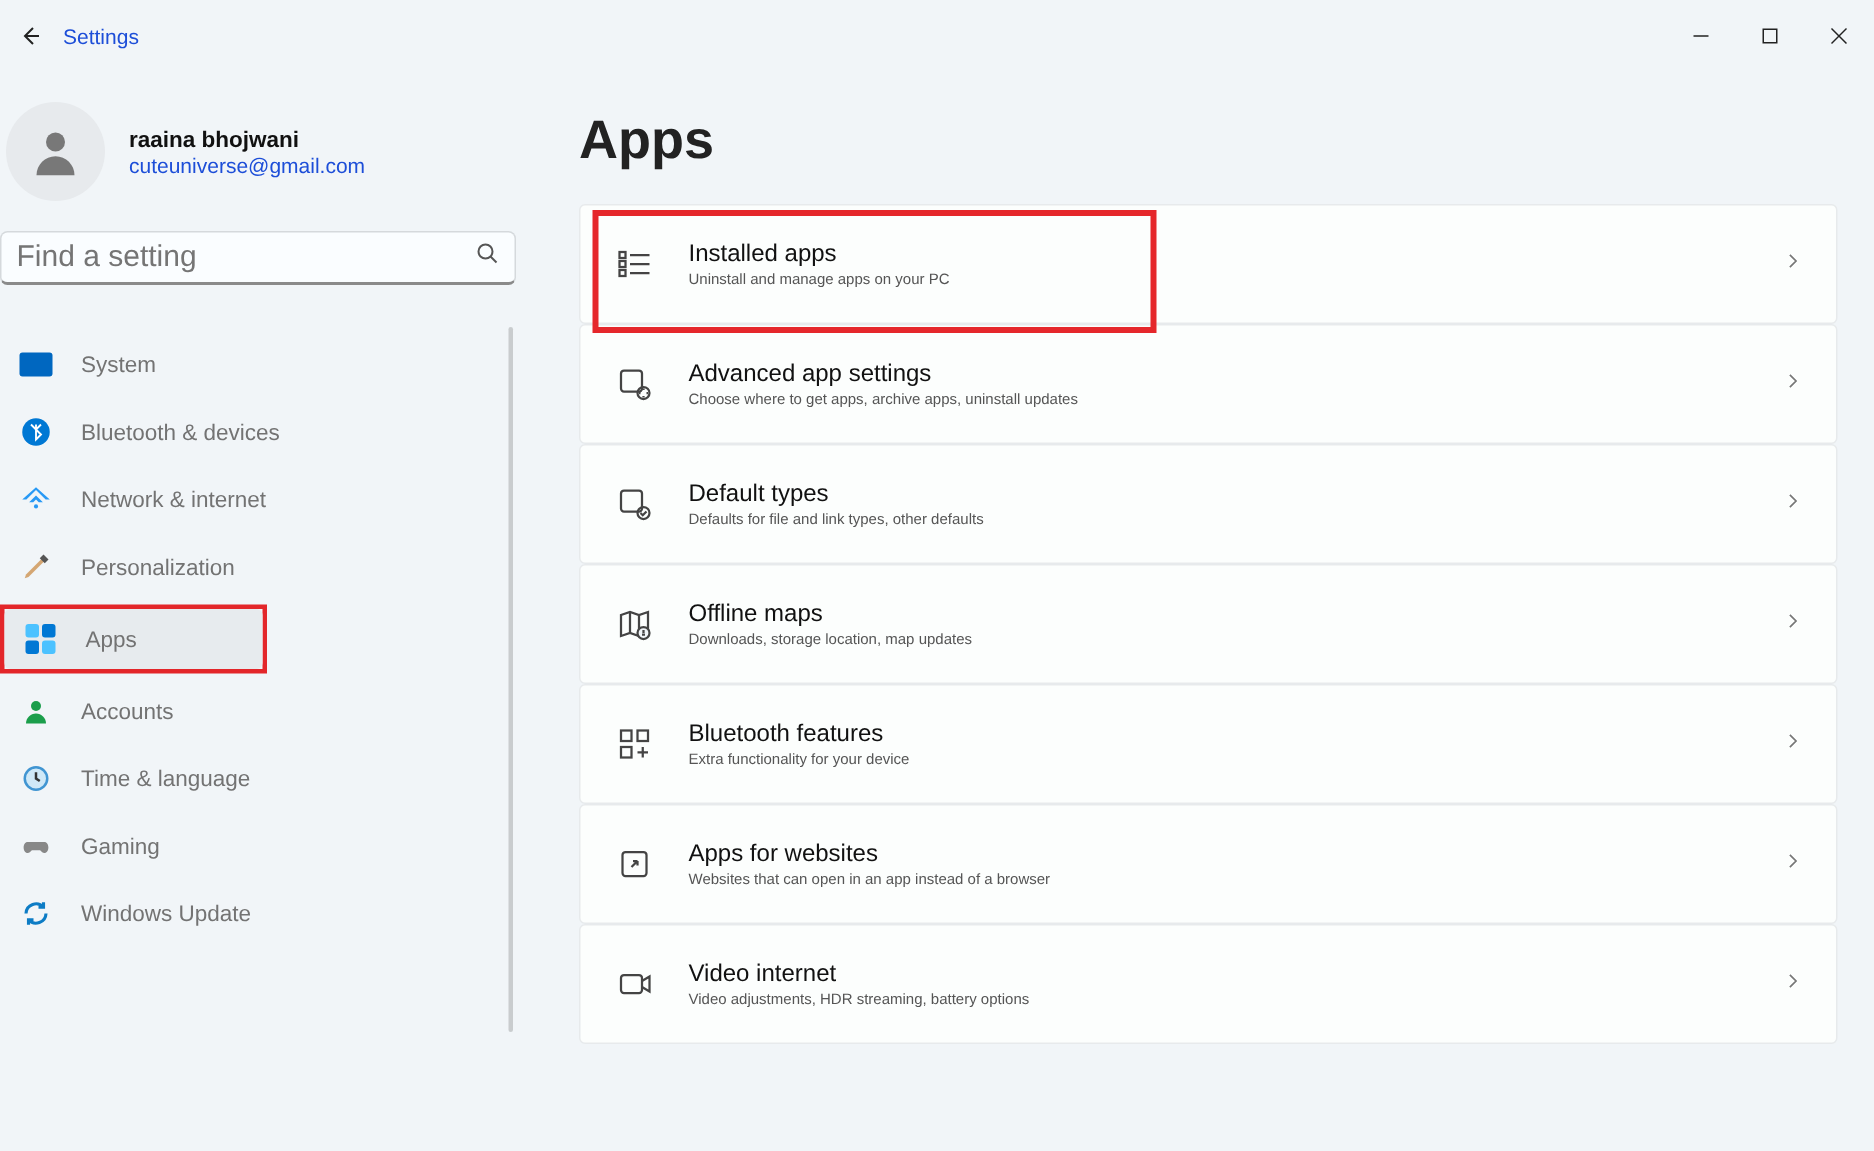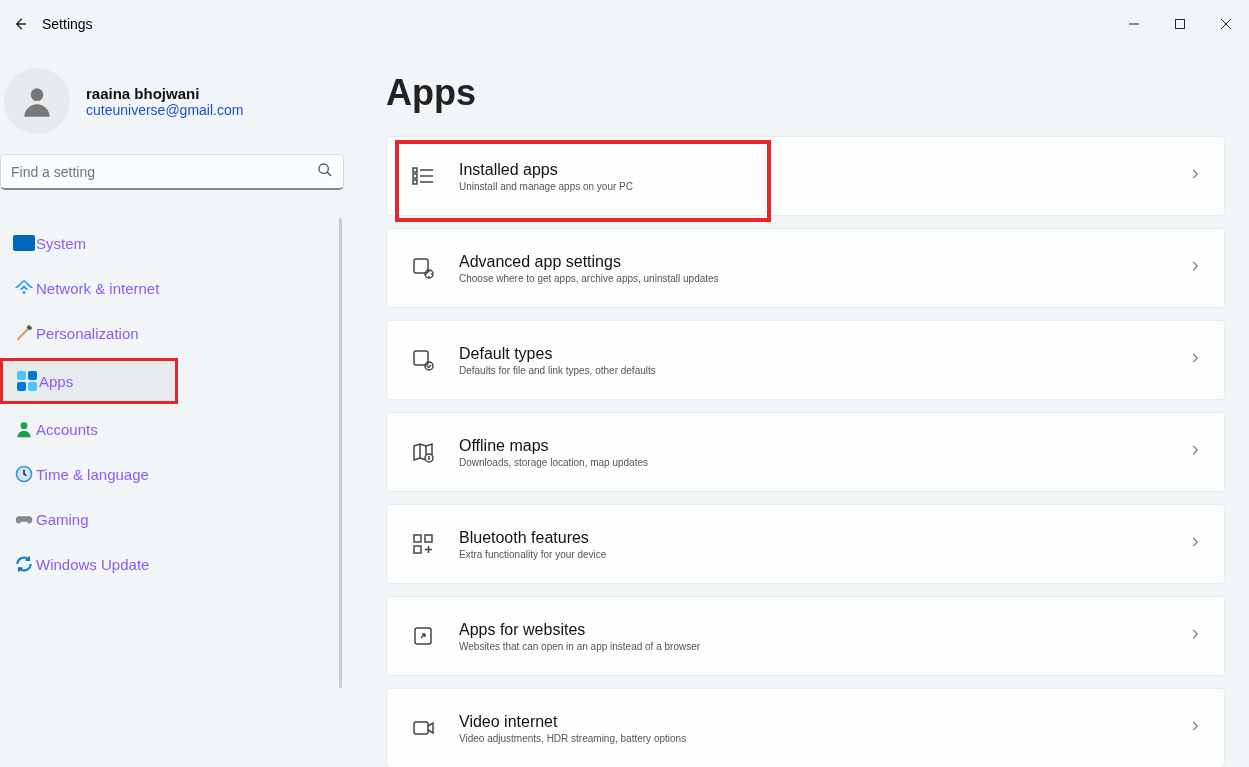--- a/index.html
+++ b/index.html
@@ -1,40 +1,40 @@
 <!DOCTYPE html>
 <html><head>
   <meta charset="utf-8">
   <style>
     * { margin: 0; padding: 0; box-sizing: border-box; font-family: "Segoe UI", sans-serif; }
     body { background: #f1f5f8; width: 1249px; height: 767px; overflow: hidden; display: flex; flex-direction: column; }
 
     .titlebar { display: flex; align-items: center; height: 48px; padding: 0 0 0 8px; }
     .back { width: 24px; height: 24px; display: flex; align-items: center; justify-content: center; cursor: pointer; margin-right: 10px; }
-    .app-title { font-size: 14px; color: #000000; }
+    .app-title { font-size: 14px; color: #1d4ed8; }
     .win-controls { margin-left: auto; display: flex; }
     .win-btn { width: 46px; height: 32px; display: flex; align-items: center; justify-content: center; cursor: pointer; }
     .win-btn svg { stroke: #222; }
 
     .body-layout { flex: 1; display: flex; min-height: 0; }
 
     .sidebar { width: 348px; display: flex; flex-direction: column; padding: 20px 0 0 0; }
     .user-row { display: flex; align-items: center; gap: 16px; padding: 0 0 20px 0; margin-left: 4px; }
     .avatar { width: 66px; height: 66px; border-radius: 50%; background: #e7eaed; display: flex; align-items: center; justify-content: center; }
     .avatar svg { fill: #787878; }
     .user-name { font-size: 15px; font-weight: 600; color: #111; }
     .user-email { font-size: 14px; color: #1d4ed8; }
 
     .search-wrap { padding: 0 0 18px 0; }
     .search { display: flex; align-items: center; width: 344px; height: 36px; background: #fafdff; border: 1px solid #d5d9dc; border-radius: 5px; padding: 0 10px; border-bottom: 2px solid #8a8a8a; }
-    .search input { flex: 1; border: none; outline: none; background: transparent; font-size: 14px; color: #be185d; }
+    .search input { flex: 1; border: none; outline: none; background: transparent; font-size: 20px; color: #be185d; }
 
     .nav { flex: 1; overflow: hidden; position: relative; padding-top: 10px; }
     .nav::after { content: ""; position: absolute; right: 6px; top: 10px; width: 3px; height: 470px; background: #c9ccce; border-radius: 2px; }
-    .nav-item { display: flex; align-items: center; height: 40px; padding: 0 0 0 12px; font-size: 15px; color: #8b5cf6; cursor: pointer; border-radius: 4px; margin: 5px 12px 5px 0; }
+    .nav-item { display: flex; align-items: center; gap: 18px; height: 40px; padding: 0 0 0 12px; font-size: 15px; color: #737373; cursor: pointer; border-radius: 4px; margin: 5px 12px 5px 0; }
     .nav-item.active { background: #e7ebee; }
     .nav-icon { width: 24px; height: 24px; display: flex; align-items: center; justify-content: center; }
     .icon-system { width: 22px; height: 16px; background: #0067c0; border-radius: 2px; }
     .icon-bt { font-size: 20px; }
     .icon-net { font-size: 18px; color: #2899f5; }
     .icon-pers { font-size: 18px; }
     .icon-apps { width: 20px; height: 20px; display: grid; grid-template-columns: 1fr 1fr; grid-template-rows: 1fr 1fr; gap: 2px; }
     .icon-apps div { border-radius: 2px; }
     .icon-apps div:nth-child(1){background:#4cc2ff;} .icon-apps div:nth-child(2){background:#0178d4;}
     .icon-apps div:nth-child(3){background:#0178d4;} .icon-apps div:nth-child(4){background:#4cc2ff;}
@@ -43,21 +43,21 @@
     .icon-game { font-size: 18px; }
     .icon-access { font-size: 20px; color: #0078d4; }
     .icon-priv { font-size: 18px; color: #8d8d8d; }
     .icon-upd { font-size: 18px; color: #0d7cc5; }
 
     .red-box-side { border: 3px solid #e3262a; margin: 0 170px 0 0; height: 46px; display: flex; align-items: center; }
 
     .main { flex: 1; padding: 24px 24px 0 38px; min-width: 0; }
     .page-title { font-size: 36px; font-weight: 600; margin-bottom: 22px; color: #222; }
 
-    .card-list { display: flex; flex-direction: column; gap: 12px; }
+    .card-list { display: flex; flex-direction: column; gap: 0; }
     .card { background: #fcfefd; border: 1px solid #e7eaec; border-radius: 4px; display: flex; align-items: center; padding: 16px 22px 16px 22px; cursor: pointer; min-height: 80px; }
     .card-icon { width: 28px; height: 28px; margin-right: 22px; display: flex; align-items: center; justify-content: center; color: #444; }
     .card-body { flex: 1; }
     .card-title { font-size: 16px; color: #111; }
     .card-sub { font-size: 10px; color: #555; margin-top: 2px; }
     .chev { color: #777; }
 
     .red-box-main { position: relative; }
     .red-box-main::before { content: ""; position: absolute; left: 8px; top: 3px; width: 368px; height: 74px; border: 4px solid #e5272b; pointer-events: none; }
   </style>
@@ -117,20 +117,29 @@
     </div>
 
     <div class="nav">
       <div class="nav-item">
         <span class="nav-icon">
             <span class="icon-system"></span>
           </span>
         <span>System</span>
       </div>
       <div class="nav-item">
+        <span class="nav-icon icon-bt" style="color:#0078d4;">
+          <svg width="20" height="20" viewBox="0 0 24 24">
+              <circle cx="12" cy="12" r="11" fill="#0078d4"></circle>
+              <path d="M12 6v12l4-4-8-8m8 0l-4 4 4 4-4 4" fill="none" stroke="#fff" stroke-width="1.5"></path>
+            </svg>
+        </span>
+        <span>Bluetooth &amp; devices</span>
+      </div>
+      <div class="nav-item">
         <span class="nav-icon icon-net">
           <svg width="22" height="22" viewBox="0 0 24 24" fill="#2899f5">
               <path d="M12 3L2 12h3l7-7 7 7h3L12 3z"></path>
               <path d="M12 9l-5 5h3l2-2 2 2h3l-5-5z"></path>
               <circle cx="12" cy="17" r="1.5"></circle>
             </svg>
         </span>
         <span>Network &amp; internet</span>
       </div>
       <div class="nav-item">

